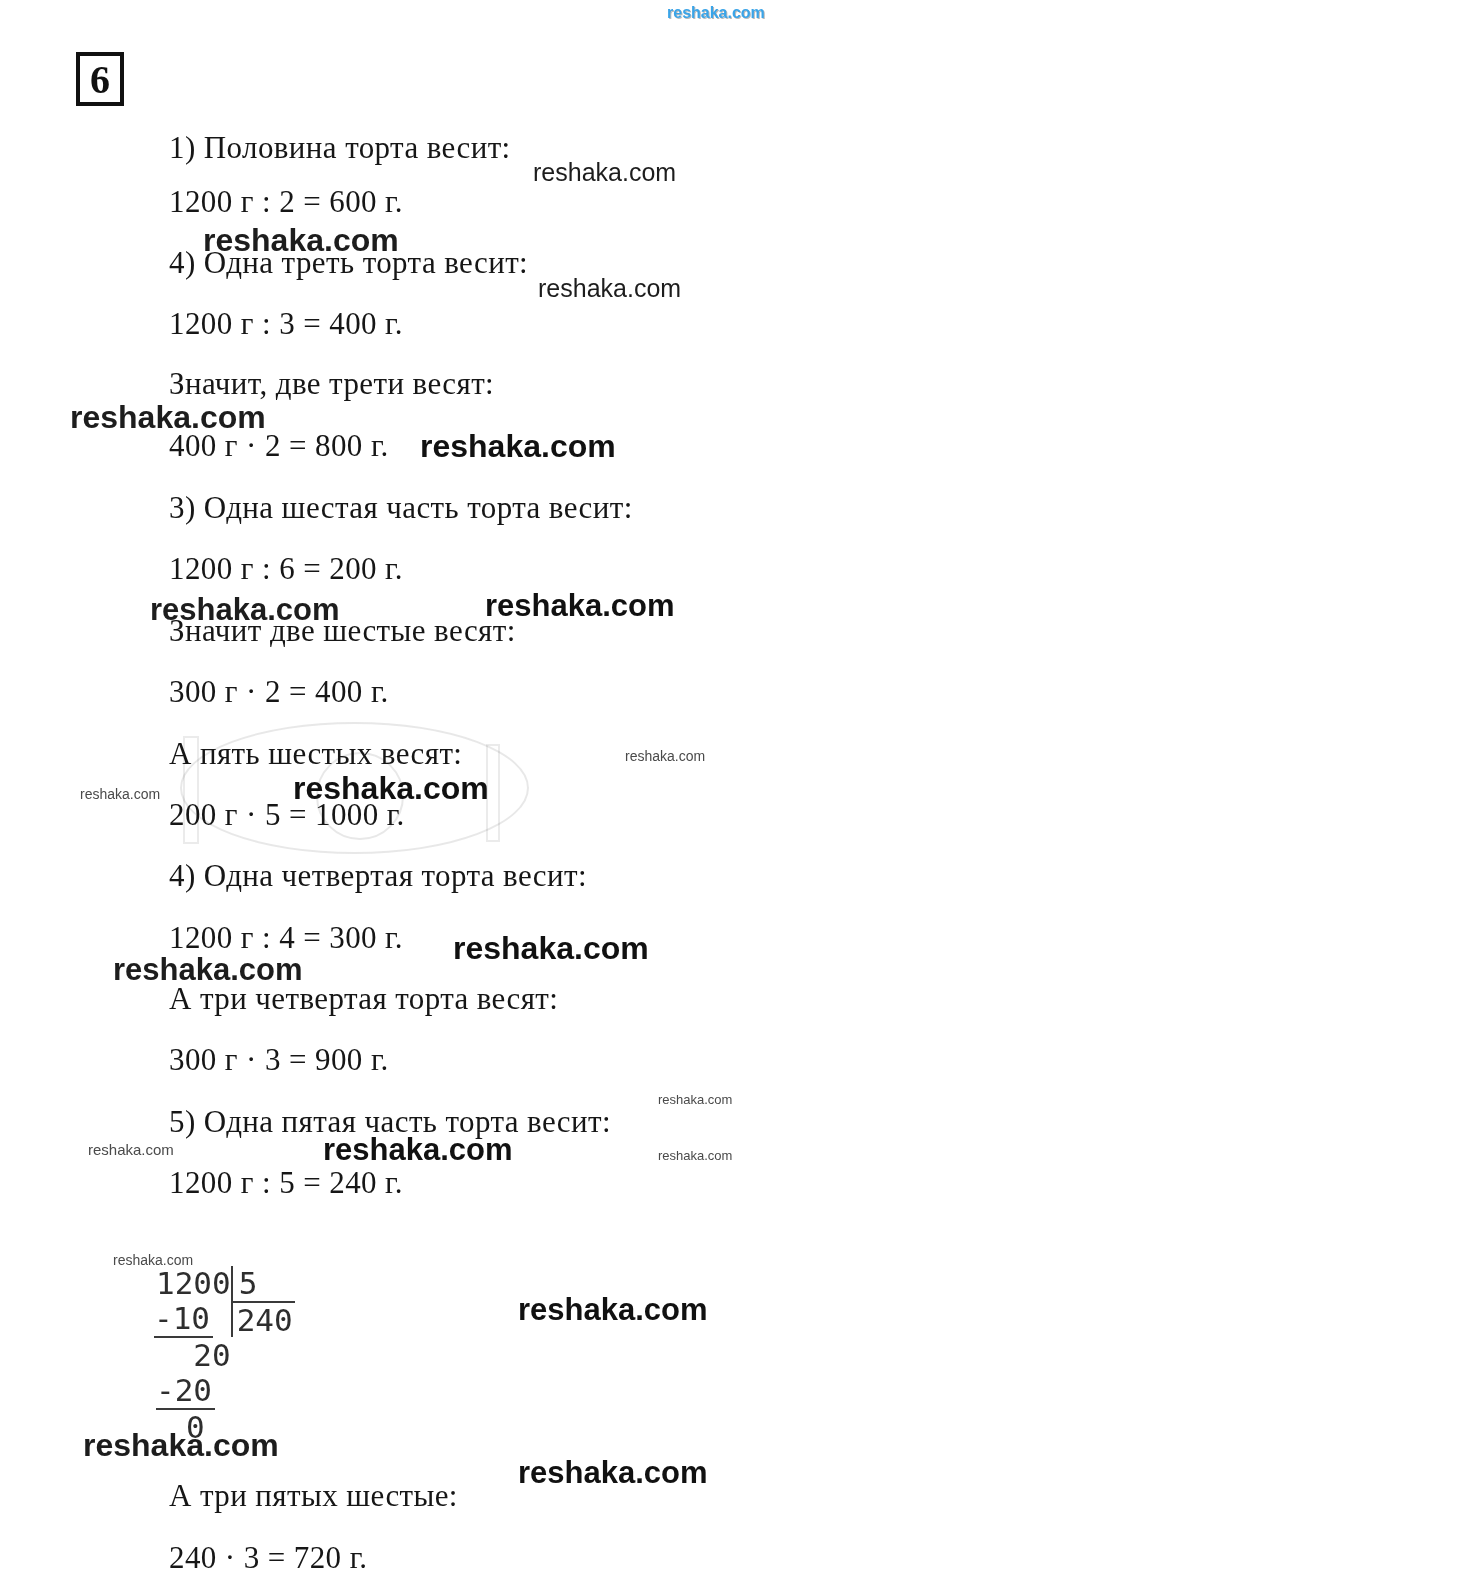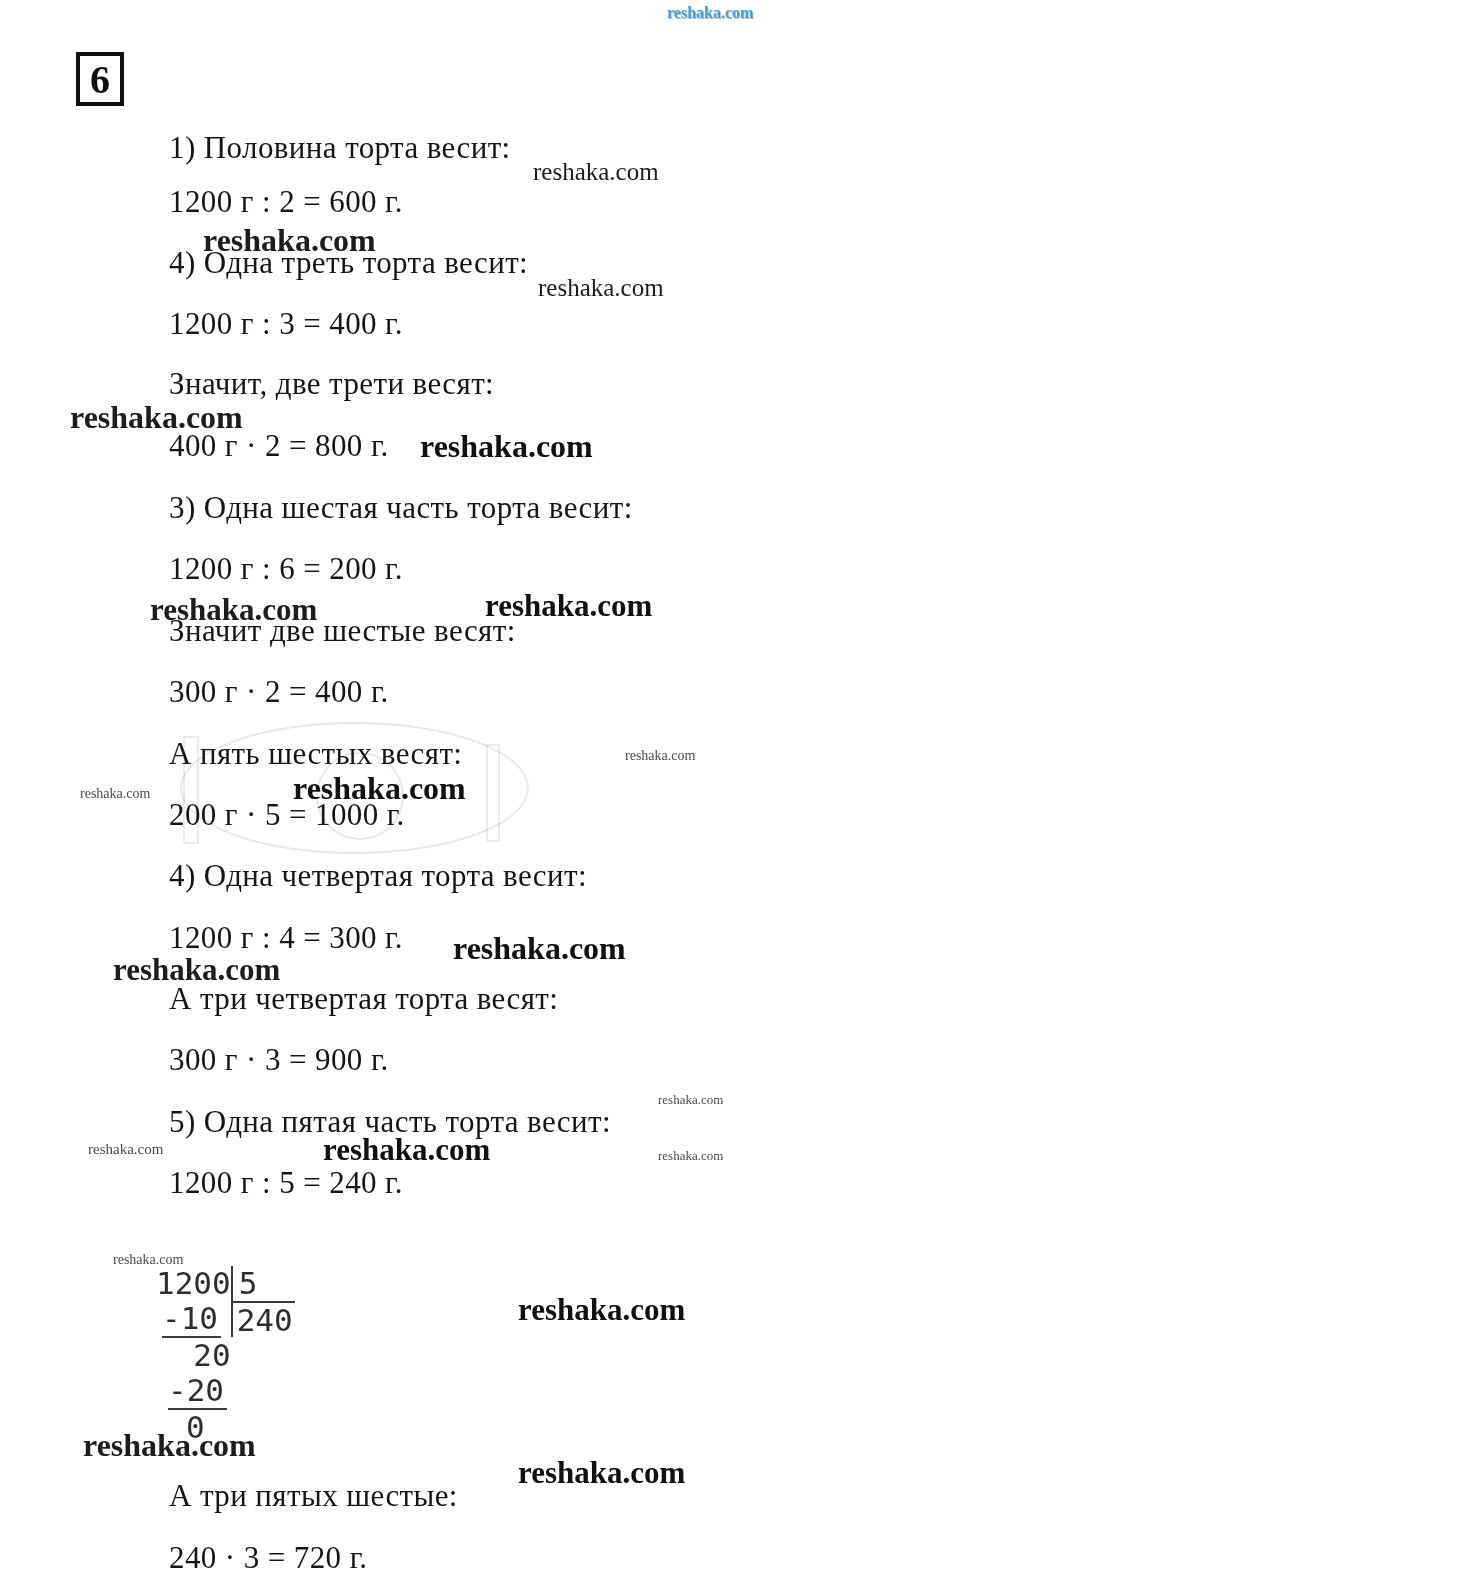--- a/index.html
+++ b/index.html
@@ -26,21 +26,21 @@
     position: absolute;
     left: 135px;
     font-size: 31px;
     color: #161616;
     white-space: nowrap;
     letter-spacing: 0.4px;
     margin-left: 34px;
   }
   .wm {
     position: absolute;
-    font-family: Liberation Serif, serif;
+    font-family: Liberation Sans, sans-serif;
     color: #1d1d1d;
     white-space: nowrap;
     font-weight: 500;
   }
   .wm.semib { font-weight: 600; }
   .wm.b { font-weight: 700; color: #111; }
   .wm.sm { color: #4a4a4a; }
   .wm.blue {
     color: #3aa4e8;
     text-shadow: 1px 1px 0 rgba(130,130,130,0.55);
@@ -79,23 +79,23 @@
     color: #2e2e2e;
   }
   .dcol-left { min-width: 74px; }
   .dcol-left .drow { white-space: pre; }
   .drow.dividend { padding-left: 6px; }
   .drow.u {
     width: fit-content;
     border-bottom: 2px solid #3a3a3a;
     padding: 0 3px 0 0;
   }
-  .drow.st1 { margin-left: 12px; }
+  .drow.st1 { margin-left: 4px; }
   .drow.st2 { padding-left: 18px; text-align: right; }
-  .drow.st3 { margin-left: 18px; }
+  .drow.st3 { margin-left: 6px; }
   .drow.st4 { padding-left: 36px; }
   .dcol-right {
     border-left: 2px solid #3a3a3a;
     width: 62px;
     height: 71px;
   }
   .drow.divisor {
     border-bottom: 2px solid #3a3a3a;
     padding-left: 6px;
   }

